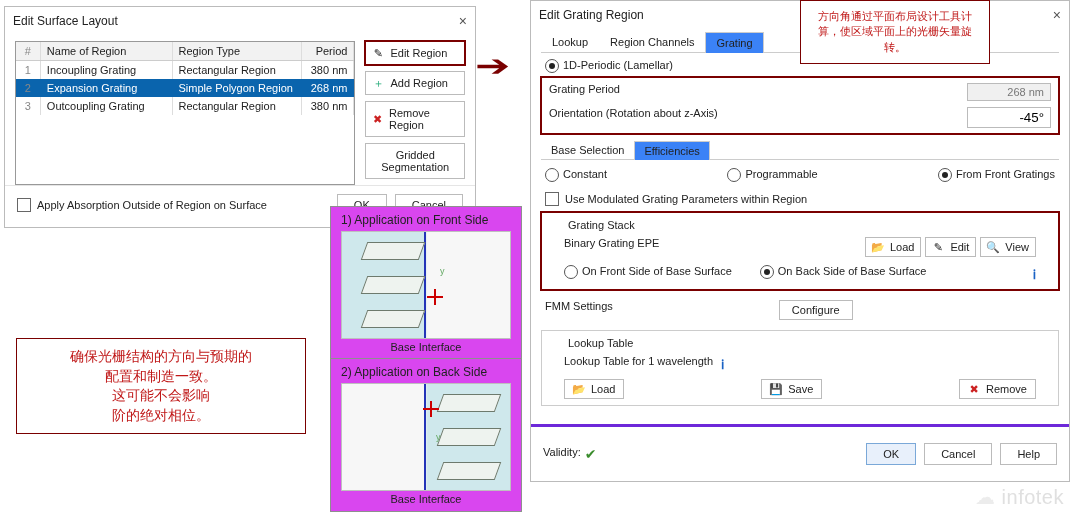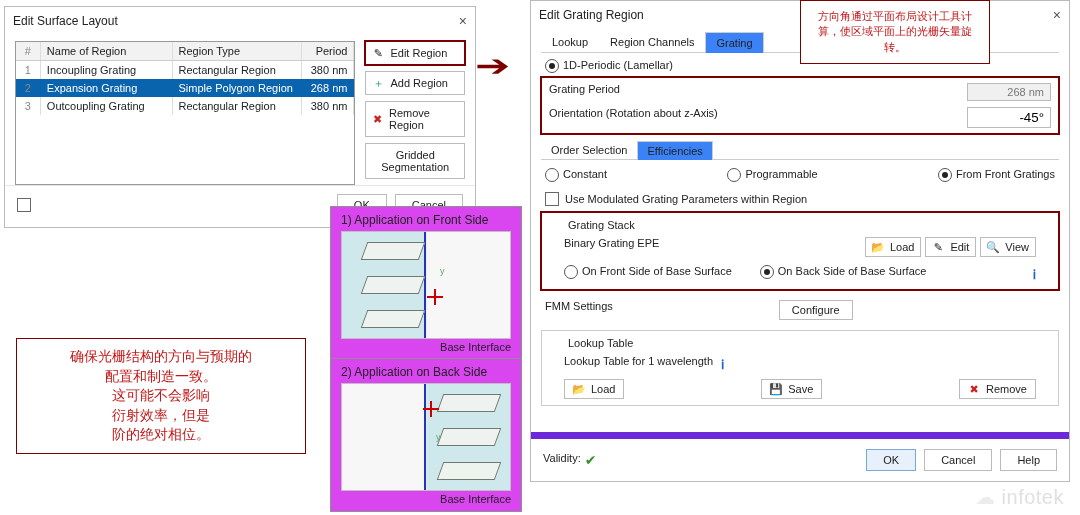--- a/index.html
+++ b/index.html
@@ -41,34 +41,34 @@
 .fset>.lg{margin:-14px 0 6px 0;background:#fff;display:inline-block;padding:0 4px}
 .redbox{outline:2px solid #7a0000;outline-offset:-1px}
 .inp{border:1px solid #bbb;background:#fff;padding:2px 6px}
 .inp.ro{background:#f0f0f0;color:#777;text-align:right;width:70px}
 .inp.num{text-align:right;width:70px}
 .sub-tabs{display:flex;margin-top:6px;border-bottom:1px solid #ccc}
 .sub-tabs .tab{font-size:11px;padding:3px 9px}
 .btns-r{display:flex;gap:4px}
 .btns-r .wbtn{padding:3px 6px}
 .lookup .wbtn{padding:3px 8px}
-#dlg-right .ftr{display:flex;align-items:center;justify-content:space-between;padding:10px 12px;border-top:7px solid #6d28d9;position:absolute;left:0;right:0;bottom:0}
+#dlg-right .ftr{display:flex;align-items:center;justify-content:space-between;padding:16px 12px;border-top:3px solid #6d28d9;position:absolute;left:0;right:0;bottom:0}
 
 .illcard{border:1px solid #8f8f8f;background:#d946ef;padding:6px 10px;width:192px}
 .illcard .title{font-size:12px;margin-bottom:4px}
 .illimg{height:106px;border:1px solid #bfbfbf;background:linear-gradient(90deg,#cfe8ec 49%,#f7f7f7 51%);position:relative;overflow:hidden}
 .illimg.back{background:linear-gradient(90deg,#f7f7f7 49%,#cfe8ec 51%)}
 .slab{position:absolute;width:56px;height:16px;background:#eef3ef;border:1px solid #6d7a6d;transform:skewX(-20deg)}
 .vline{position:absolute;top:0;bottom:0;width:2px;background:#2334b8}
 .cross{position:absolute;width:10px;height:10px}
 .cross::before,.cross::after{content:"";position:absolute;background:#c00}
 .cross::before{left:4px;top:-3px;width:2px;height:16px}
 .cross::after{top:4px;left:-3px;height:2px;width:16px}
 .axisY{color:#6a6;position:absolute;font-size:9px}
-.capt{text-align:right;font-size:11px;padding-top:2px}
+.capt{text-align:center;font-size:11px;padding-top:2px}
 
 .anno{border:1px solid #7a0000;background:#fff;padding:8px 10px;color:#c01818;text-align:center;line-height:1.4}
 #anno1{left:800px;top:0;width:190px}
 #anno2{left:16px;top:338px;width:290px;font-size:14px}
 .arrow-r{position:absolute;font-size:30px;color:#7a0000;transform:scaleX(1.4)}
 .watermark{position:absolute;right:16px;bottom:6px;color:#e0e0e0;font-size:20px;letter-spacing:.5px}
 .chk{width:12px;height:12px;border:1px solid #666;display:inline-block}
 </style>
 </head>
 <body>
@@ -120,20 +120,21 @@
         <span>Remove Region</span>
       </div>
       <div class="wbtn" style="text-align:center;justify-content:center">
         <span>Gridded Segmentation</span>
       </div>
     </div>
   </div>
   <div class="ftr">
     <label class="chkrow">
       <span class="chk"></span>
+      <span>Apply Absorption Outside of Region on Surface</span>
     </label>
     <div class="row gap8">
       <div class="stbtn">OK</div>
       <div class="stbtn">Cancel</div>
     </div>
   </div>
 </div>
 
 <div class="abs arrow-r" style="left:480px;top:48px">➔</div>
 
@@ -156,21 +157,21 @@
       <div class="row" style="justify-content:space-between;margin-bottom:6px">
         <span>Grating Period</span>
         <span class="inp ro">268 nm</span>
       </div>
       <div class="row" style="justify-content:space-between">
         <span>Orientation (Rotation about z-Axis)</span>
         <input class="inp num" value="-45°" style="">
       </div>
     </div>
     <div class="sub-tabs">
-      <div class="tab">Order Selection</div>
+      <div class="tab">Base Selection</div>
       <div class="tab active">Efficiencies</div>
     </div>
     <div class="row" style="justify-content:space-between;padding:8px 4px">
       <label class="row gap4">
             <span class="radio"></span>
             <span>Constant</span>
           </label>
       <label class="row gap4">
             <span class="radio"></span>
             <span>Programmable</span>
@@ -282,21 +283,20 @@
   <div class="capt">Base Interface</div>
 </div>
 
 <div id="anno1" class="abs anno">
   <span>方向角通过平面布局设计工具计算，使区域平面上的光栅矢量旋转。</span>
 </div>
 <div id="anno2" class="abs anno">
   <div>确保光栅结构的方向与预期的</div>
   <div>配置和制造一致。</div>
   <div>这可能不会影响</div>
-  <div>衍射效率，但是</div>
   <div>阶的绝对相位。</div>
 </div>
 
 <div class="watermark">
   <span style="opacity:.6">☁ </span><span>infotek</span>
 </div>
 
 </div>
 
 </body></html>

